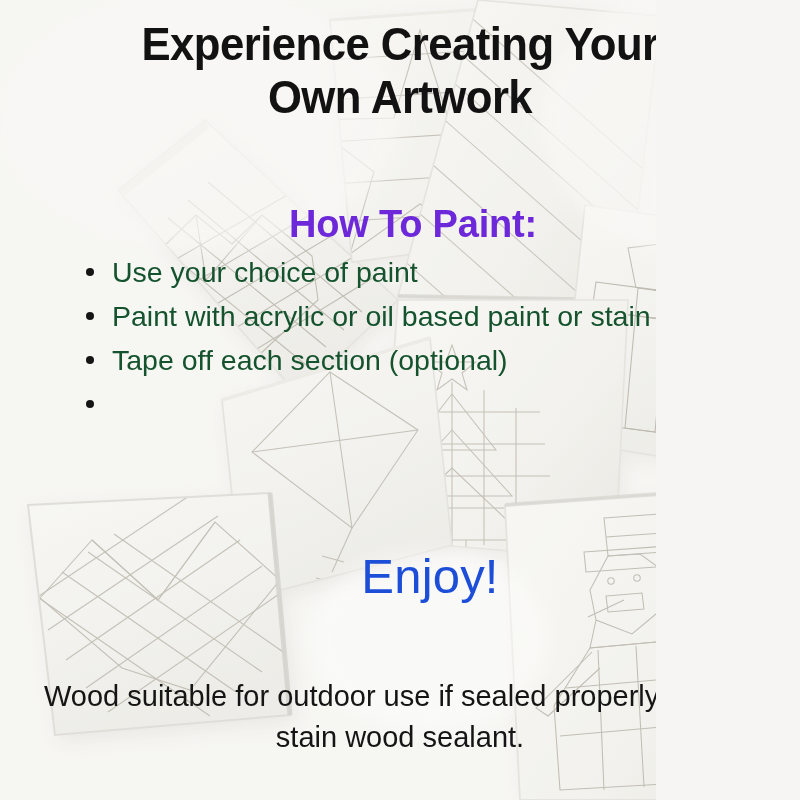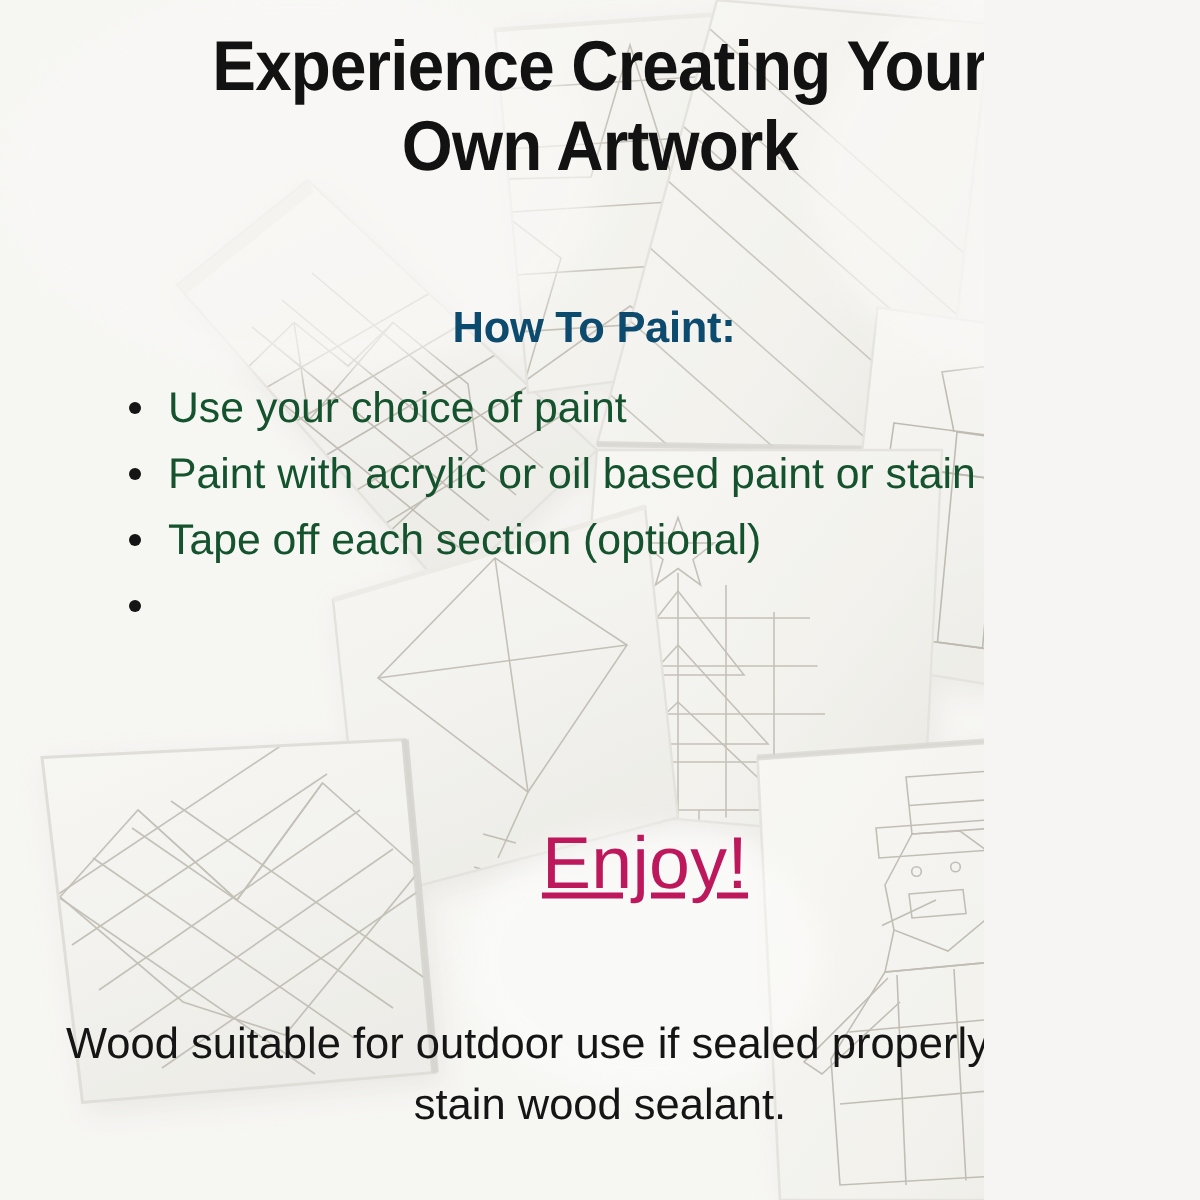--- a/index.html
+++ b/index.html
@@ -52,28 +52,28 @@
     line-height: 1.12;
     letter-spacing: -0.6px;
     color: #121212;
     transform: scaleX(0.93);
     transform-origin: 50% 0;
   }
 
   .subhead {
     position: absolute;
     top: 203px;
-    left: 36px;
+    left: 53px;
     width: 720px;
     text-align: center;
     font-family: "Liberation Sans", sans-serif;
     font-weight: bold;
-    font-size: 29px;
+    font-size: 38px;
     letter-spacing: -0.2px;
-    color: #0c4a6e;
+    color: #6d28d9;
   }
 
   ul.steps {
     position: absolute;
     top: 248px;
     left: 72px;
     width: 700px;
     margin: 4px;
     padding: 0;
     list-style: none;
@@ -101,22 +101,21 @@
   .enjoy {
     position: absolute;
     top: 548px;
     left: 300px;
     width: 260px;
     text-align: center;
     font-family: "Liberation Sans", sans-serif;
     font-weight: 300;
     font-size: 49px;
     letter-spacing: 0.2px;
-    color: #be185d;
-    text-decoration: underline;
+    color: #1d4ed8;
   }
 
   .footnote {
     position: absolute;
     top: 676px;
     left: 30px;
     width: 740px;
     text-align: center;
     font-family: "Liberation Sans", sans-serif;
     font-weight: 300;

